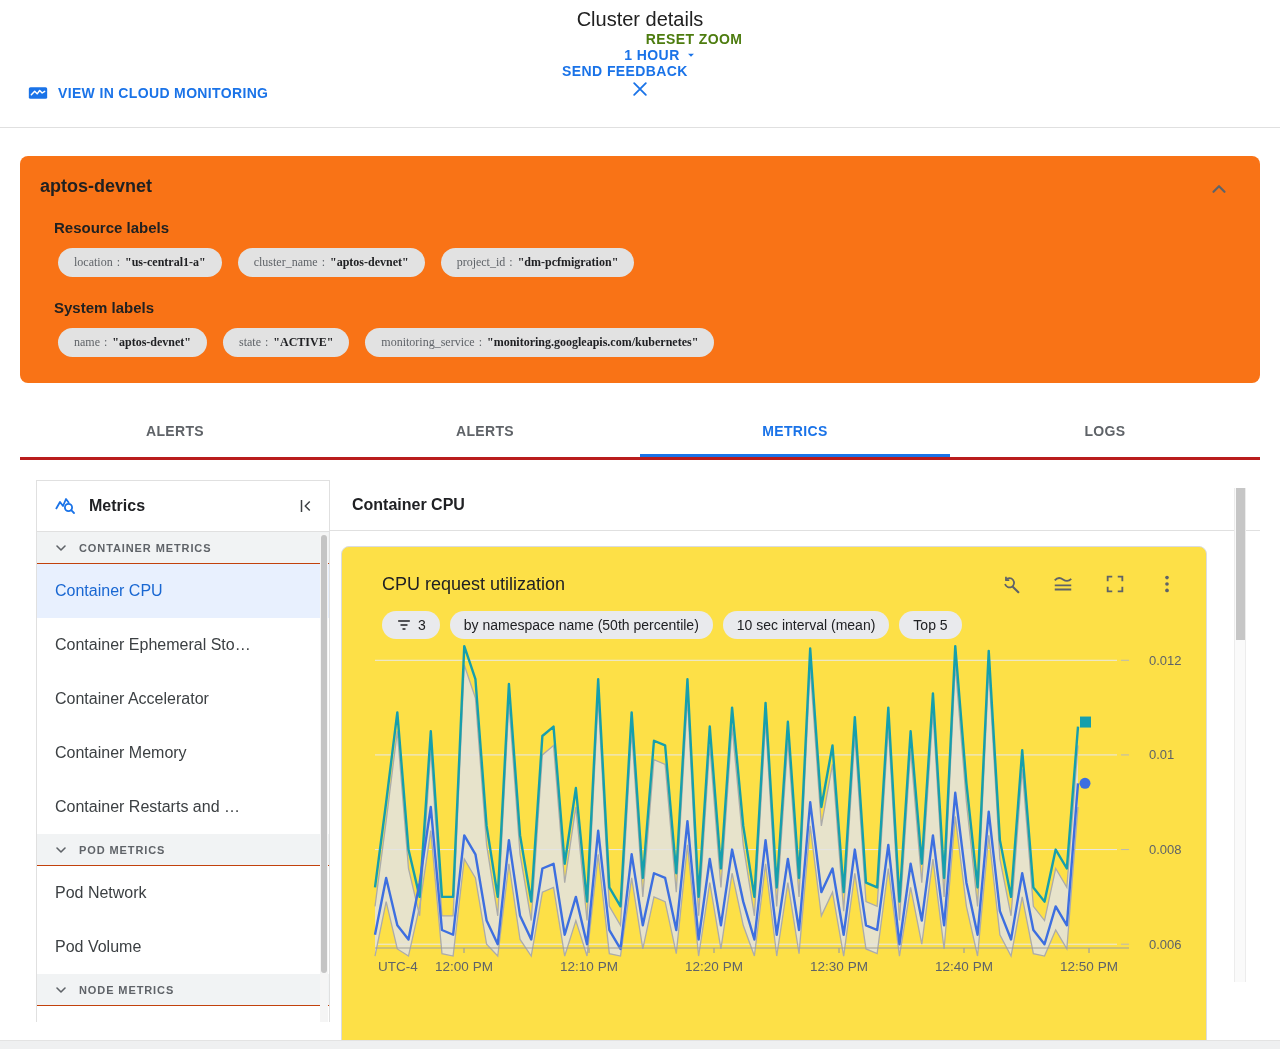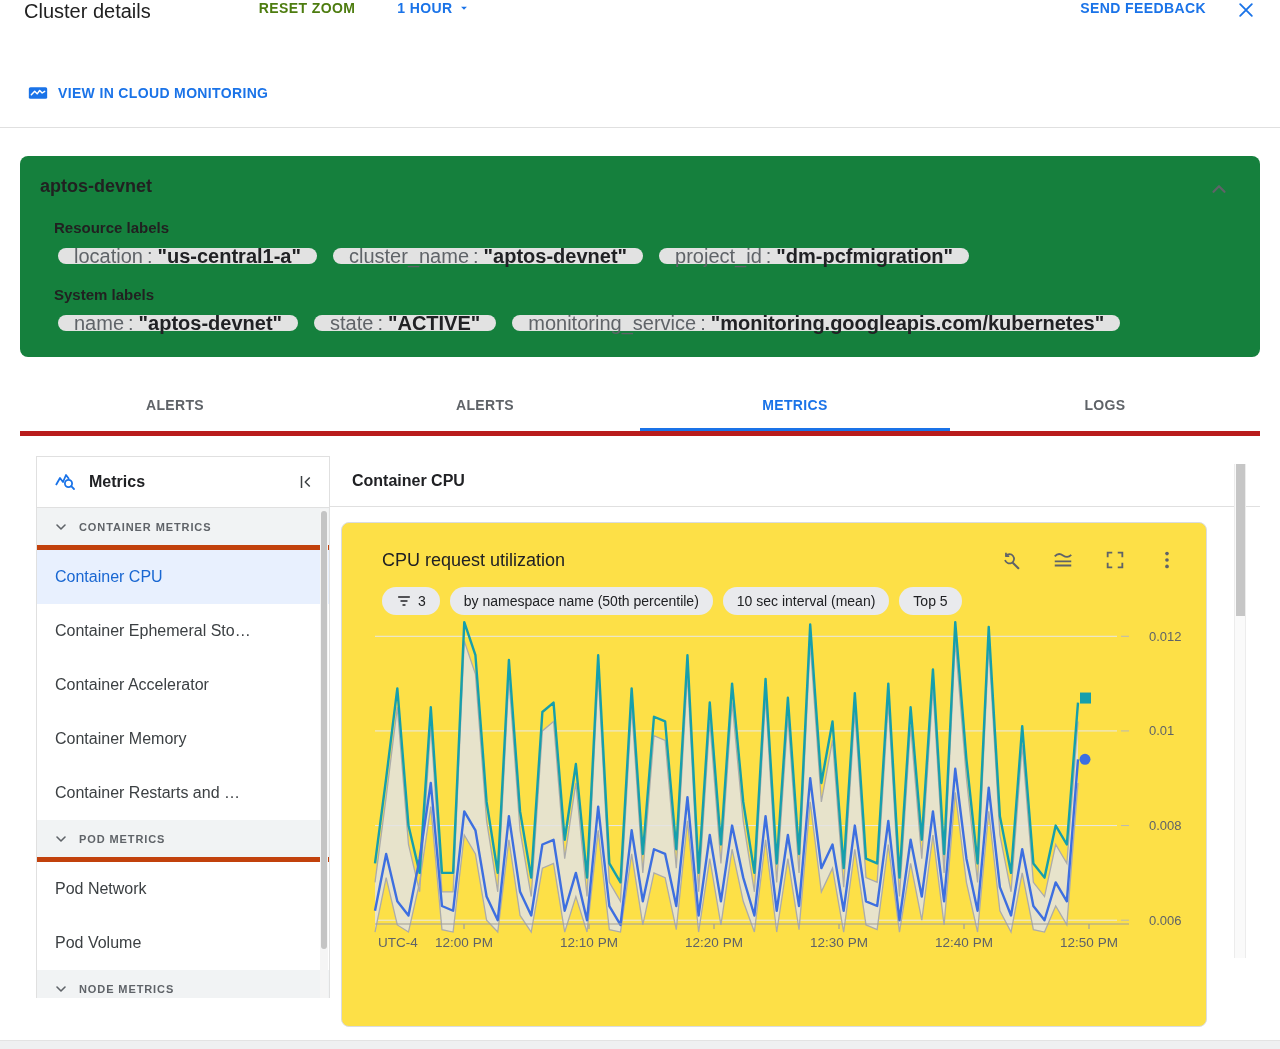--- a/index.html
+++ b/index.html
@@ -1,52 +1,52 @@
 <!DOCTYPE html>
 <html><head>
 <meta charset="utf-8">
 <style>
   * { margin:0; padding:0; box-sizing:border-box; }
   html,body { width:1280px; height:1049px; overflow:hidden; background:#fff;
     font-family:"Liberation Sans", sans-serif; color:#202124; }
-  .topbar { display:flex; align-items:flex-start; height:58px; padding:0 24px; }
+  .topbar { display:flex; align-items:center; height:58px; padding:8px 24px;flex-direction:column; }
   .topbar-title { font-size:20px; color:#212121; }
   .topbar-btn { font-size:14px; font-weight:bold; letter-spacing:.4px; cursor:pointer; }
   .reset-zoom { color:#4d7c0f; margin-left:108px; }
   .hour-btn { color:#1a73e8; margin-left:42px; display:flex; align-items:center; gap:4px; }
   .spacer { flex:1; }
   .send-feedback { color:#1a73e8; margin-right:30px; }
   .close-x { color:#1a73e8; cursor:pointer; display:flex; }
   .monitor-row { display:flex; align-items:center; gap:10px; height:70px; padding:0 28px;
     border-bottom:1px solid #e0e0e0; }
   .monitor-link { color:#1a73e8; font-size:14px; font-weight:bold; letter-spacing:.35px; cursor:pointer; }
-  .summary-card { margin:28px 20px 0 20px; background:#15803d; border-radius:8px;
+  .summary-card { margin:28px 20px 0 20px; background:#f97316; border-radius:8px;
     padding:20px 20px 26px 20px; position:relative; }
   .summary-title { font-size:18px; font-weight:bold; color:#212121; }
   .collapse-chip { position:absolute; top:22px; right:30px; cursor:pointer; color:#5f6368; }
   .labels-block { margin:22px 0 0 14px; }
   .labels-heading { font-size:15px; font-weight:bold; color:#212121; }
   .chip-row { display:flex; gap:16px; margin:12px 0 0 4px; }
-  .kv-chip { background:#e2e2e2; border-radius:15px; height:16px; display:flex; align-items:center;
-    padding:0 16px; font-size:20px; white-space:nowrap; }
+  .kv-chip { background:#e2e2e2; border-radius:15px; height:29px; display:flex; align-items:center;
+    padding:0 16px; font-size:12px; white-space:nowrap;font-family:Liberation Serif, serif; }
   .kv-key { color:#5f6368; }
   .kv-val { color:#202124; font-weight:bold; margin-left:5px; }
   .kv-colon { color:#5f6368; margin-left:4px; }
-  .tabs { display:flex; margin:26px 20px 0 20px; border-bottom:5px solid #b91c1c; }
+  .tabs { display:flex; margin:26px 20px 0 20px; border-bottom:3px solid #b91c1c; }
   .tab { flex:1; text-align:center; padding:14px 0 15px 0; font-size:14px; font-weight:bold;
     letter-spacing:.35px; color:#5f6368; cursor:pointer; border-bottom:3px solid transparent; }
   .tab.active { color:#1a73e8; border-bottom-color:#1a73e8; }
   .content { display:flex; height:562px; padding:20px 20px 0 36px; position:relative; }
   .sidebar { width:294px; border:1px solid #e0e0e0; border-bottom:none; position:relative;
     background:#fff; flex:none; overflow:hidden; }
   .sidebar-head { height:51px; display:flex; align-items:center; gap:12px; padding:0 14px 0 16px;
     border-bottom:1px solid #e0e0e0; }
   .sidebar-title { font-size:16px; font-weight:bold; color:#202124; flex:1; }
-  .section-head { height:42px; display:flex; align-items:center; gap:10px; padding:0 16px;
-    background:#f1f3f4; border-bottom:5px solid #c2410c; cursor:pointer; }
+  .section-head { height:32px; display:flex; align-items:center; gap:10px; padding:0 16px;
+    background:#f1f3f4; border-bottom:1px solid #c2410c; cursor:pointer; }
   .section-label { font-size:11px; font-weight:bold; letter-spacing:.9px; color:#5f6368; }
   .side-item { height:54px; display:flex; align-items:center; padding:0 18px; font-size:16px;
     color:#3c4043; cursor:pointer; }
   .side-item.selected { background:#e8f0fe; color:#1967d2; }
   .side-scroll { position:absolute; top:52px; right:1px; width:8px; bottom:0; background:#f5f5f5; }
   .side-thumb { position:absolute; top:2px; left:1px; width:6px; height:438px; background:#c4c4c4; border-radius:3px; }
   .main { flex:1; position:relative; }
   .main-head { height:51px; display:flex; align-items:center; padding-left:22px;
     border-bottom:1px solid #e0e0e0; font-size:16px; font-weight:bold; color:#202124; }
   .chart-card { position:absolute; left:11px; top:66px; width:866px; height:505px;

